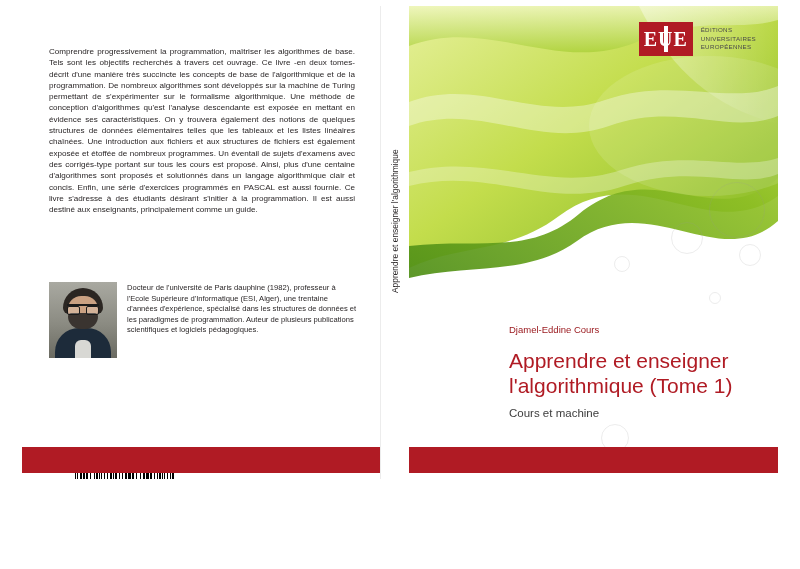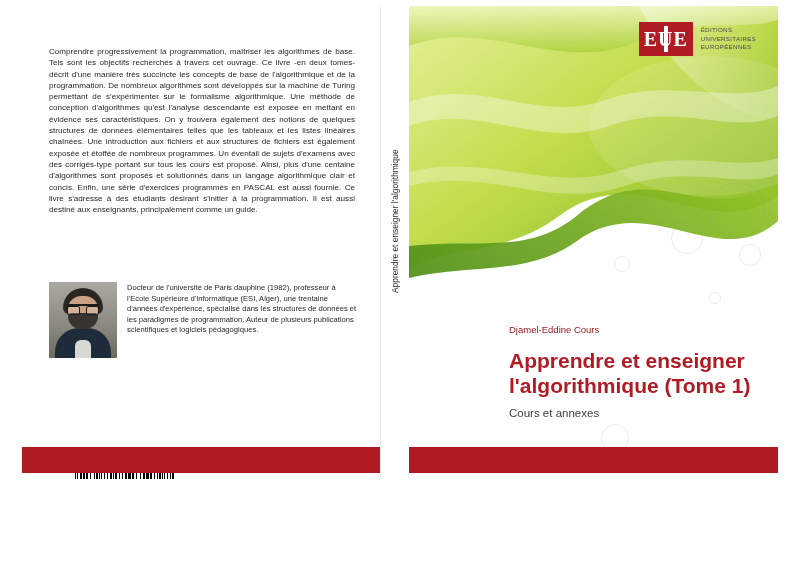--- a/index.html
+++ b/index.html
@@ -257,21 +257,21 @@
     font-size: 9.5px;
     color: #9b1b20;
   }
   .front-title {
     position: absolute;
     left: 100px;
     top: 342px;
     width: 258px;
     font-size: 21px;
     line-height: 25px;
-    font-weight: bold;
+    font-weight: normal;
     color: #b01b24;
   }
   .front-subtitle {
     position: absolute;
     left: 100px;
     top: 401px;
     font-size: 11.5px;
     color: #3c3c3c;
   }
 
@@ -445,18 +445,18 @@
         <div>ÉDITIONS</div>
         <div>UNIVERSITAIRES</div>
         <div>EUROPÉENNES</div>
       </div>
     </div>
 
     <div class="front-author">Djamel-Eddine Cours</div>
 
     <div class="front-title">Apprendre et enseigner l'algorithmique (Tome 1)</div>
 
-    <div class="front-subtitle">Cours et annexes</div>
+    <div class="front-subtitle">Cours et machine</div>
   </div>
 
   <div class="red-bar-back"></div>
   <div class="red-bar-front"></div>
 </div>
 
 </body></html>

